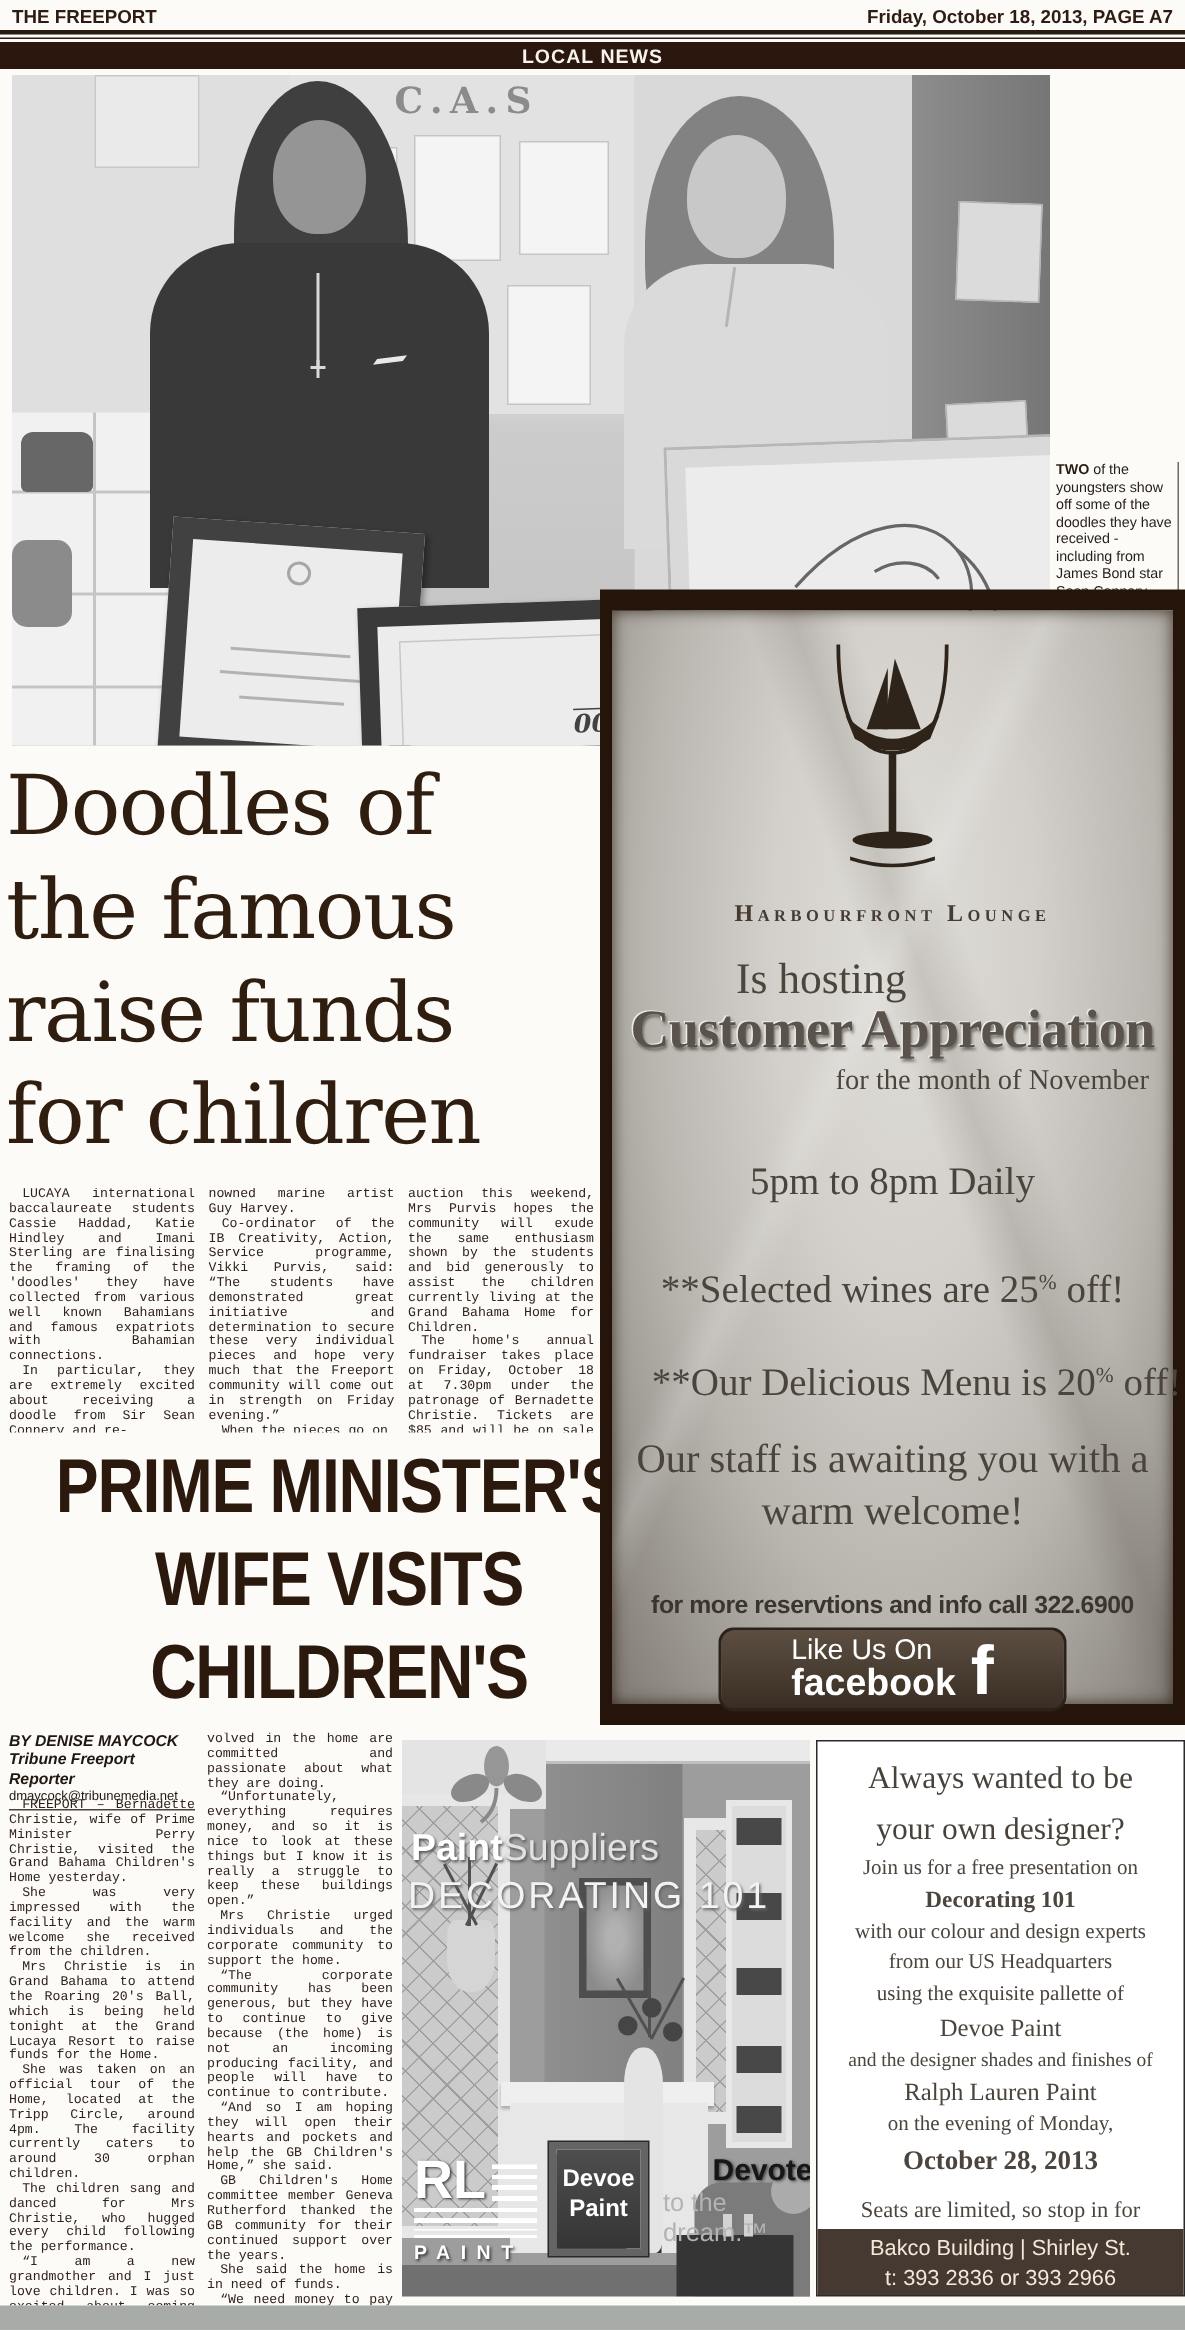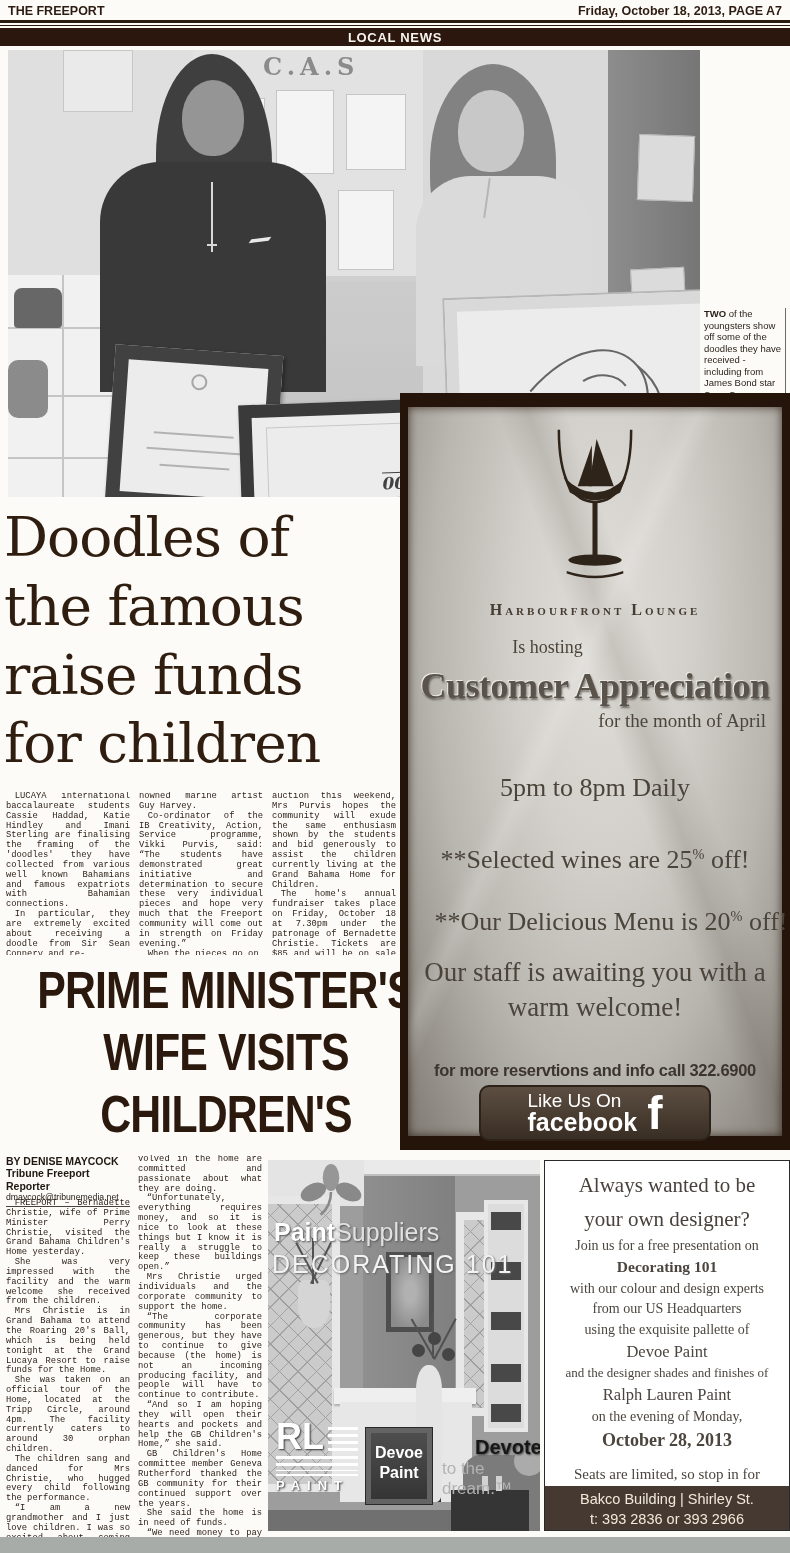--- a/index.html
+++ b/index.html
@@ -88,39 +88,39 @@
 
   
   #headline2 { position:absolute; left:0; top:960px; width:452px; height:196px;
     text-align:center; overflow:hidden; }
   #headline2 span { display:inline-block; font-family:"Liberation Sans",sans-serif;
     font-weight:700; font-size:51px; line-height:1.22; letter-spacing:-1px; color:#2b190e;
     white-space:pre-line; transform:scaleX(.84); transform-origin:50% 0; }
   #byline { position:absolute; left:6px; top:1155px; width:124px;
     font-family:"Liberation Sans",sans-serif; color:#1f1710;
     border-bottom:1px solid #4a423a; padding-bottom:3px; }
-  #byline .nm { font-size:10.5px; font-weight:700; line-height:1.18; }
+  #byline .nm { font-size:10.5px; font-weight:700; line-height:1.18;font-style:italic; }
   #byline .em { font-size:8.7px; line-height:1.3; }
   #s2c1 { left:6px;   top:1199px; height:338px; }
   #s2c2 { left:138px; top:1155px; height:382px; }
 
   
   #ad-lounge { position:absolute; left:400px; top:393px; width:390px; height:757px; z-index:5;
     border:8px solid #241409; border-top-width:14px; border-bottom-width:14px;
     background:
       linear-gradient(115deg, transparent 38%, rgba(255,255,255,.16) 41%, transparent 44%),
       linear-gradient(70deg, transparent 55%, rgba(60,50,40,.14) 60%, transparent 66%),
       radial-gradient(ellipse at 52% 30%, #e0ded9 0%, #d3d0cb 32%, #b9b6b0 62%, #97938c 85%, #7f7a73 100%);
     box-shadow: inset 0 0 10px rgba(35,20,8,.75);
     font-family:"Liberation Serif",serif; color:#4b443b; }
   #ad-lounge .ctr { position:absolute; width:100%; text-align:center; }
   #glass { position:absolute; left:50%; top:18px; transform:translateX(-50%); }
   #lg-brand { top:194px; font-variant:small-caps; font-weight:700; font-size:16px;
     letter-spacing:3px; color:#453c31; }
-  #lg-hosting { top:230px; font-size:18px; padding-right:95px; color:#4c453c; }
+  #lg-hosting { top:230px; font-size:29px; padding-right:95px; color:#4c453c; }
   #lg-event { top:258px; font-size:36px; font-weight:700; color:#59534b; letter-spacing:-.5px;
     text-shadow:-1px -1px 0 #eceae5, 1px 2px 2px rgba(40,35,28,.55); }
   #lg-sub { position:absolute; right:16px; top:303px; font-size:19px; color:#4c453c; }
   #lg-hours { top:366px; font-size:26px; }
   .offer { position:absolute; width:100%; text-align:center; font-size:26px; }
   #lg-o1 { top:438px; } #lg-o2 { top:500px;margin-left:16px; }
   .pct { font-size:55%; vertical-align:9px; }
   #lg-staff { top:548px; font-size:27px; line-height:1.3; white-space:pre-line; }
   #lg-resv { top:654px; font-family:"Liberation Sans",sans-serif; font-weight:700;
     font-size:16.5px; letter-spacing:-.3px; color:#3c352d; }
@@ -174,21 +174,21 @@
 
   #ps-logo-name { left:6px; top:58px; font-size:25px; color:#fff;
     font-family:"Liberation Sans",sans-serif; text-shadow:1px 1px 2px #555; }
   #ps-logo-name b { font-weight:700; }
   #ps-logo-name span { font-weight:400; color:#e3e1dd; }
   #ps-title { left:4px; top:90px; font-size:25px; letter-spacing:2px; color:#f4f3f0;
     font-family:"Liberation Sans",sans-serif; text-shadow:1px 1px 2px #666; }
 
   #rl { left:8px; top:262px; width:82px; font-family:"Liberation Sans",sans-serif; color:#fff; }
   #rl .top { display:flex; align-items:flex-end; gap:4px; }
-  #rl .rlx { font-size:36px; font-weight:700; line-height:.85; text-shadow:1px 1px 2px #333; }
+  #rl .rlx { font-size:36px; font-weight:700; line-height:.85; text-shadow:1px 1px 2px #333;margin-top:16px; }
   #rl .stripes { width:36px; height:26px;
     background:repeating-linear-gradient(#fff 0 3px, transparent 3px 7px); }
   #rl .bars { margin-top:3px; height:15px;
     background:repeating-linear-gradient(#fff 0 3px, transparent 3px 7px); }
   #rl .pnt { margin-top:3px; font-size:13px; font-weight:700; letter-spacing:7px;
     border-top:2px solid #fff; padding-top:2px; text-shadow:1px 1px 2px #333; }
 
   #devoe { left:98px; top:268px; width:66px; height:76px; text-align:center;
     border:5px solid #6b635a; outline:1px solid #2f2822;
     background:linear-gradient(#574d43,#3c342c); color:#fff;
@@ -338,21 +338,21 @@
         <path d="M33 12 L33 38 L24 38 Z"></path>
         <path d="M15 32 Q 35 52 55 32 L51 42 Q 35 52 19 42 Z"></path>
         <rect x="33.4" y="48" width="3.2" height="35"></rect>
         <ellipse cx="35" cy="85" rx="17" ry="3.6"></ellipse>
         <path d="M17 92 Q 35 98 53 92 L53 93.5 Q 35 99.5 17 93.5 Z"></path>
       </g>
     </svg>
     <div class="ctr" id="lg-brand">Harbourfront Lounge</div>
     <div class="ctr" id="lg-hosting">Is hosting</div>
     <div class="ctr" id="lg-event">Customer Appreciation</div>
-    <div id="lg-sub">for the month of April</div>
+    <div id="lg-sub">for the month of November</div>
     <div class="ctr" id="lg-hours">5pm to 8pm Daily</div>
     <div class="offer" id="lg-o1"><span>**Selected wines are 25</span><span class="pct">%</span><span> off!</span></div>
     <div class="offer" id="lg-o2"><span>**Our Delicious Menu is 20</span><span class="pct">%</span><span> off!</span></div>
     <div class="ctr" id="lg-staff">Our staff is awaiting you with a
 warm welcome!</div>
     <div class="ctr" id="lg-resv">for more reservtions and info call 322.6900</div>
     <div id="fb">
       <div>
         <div class="t1">Like Us On</div>
         <div class="t2">facebook</div>

